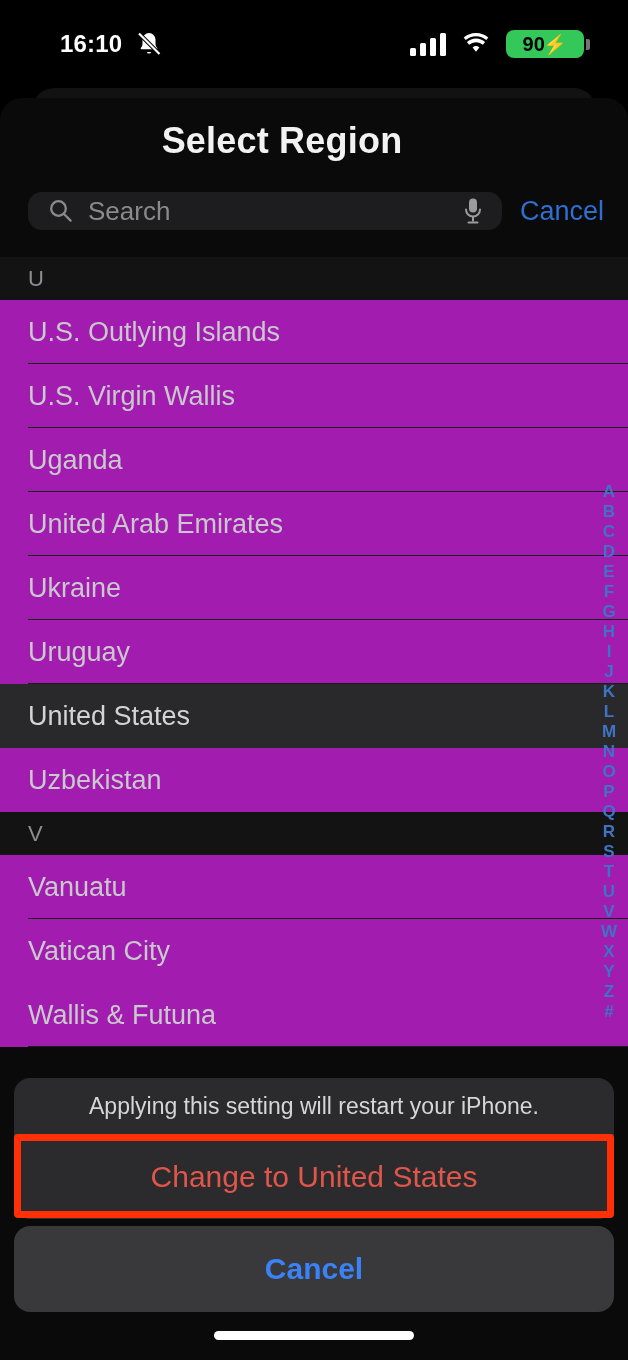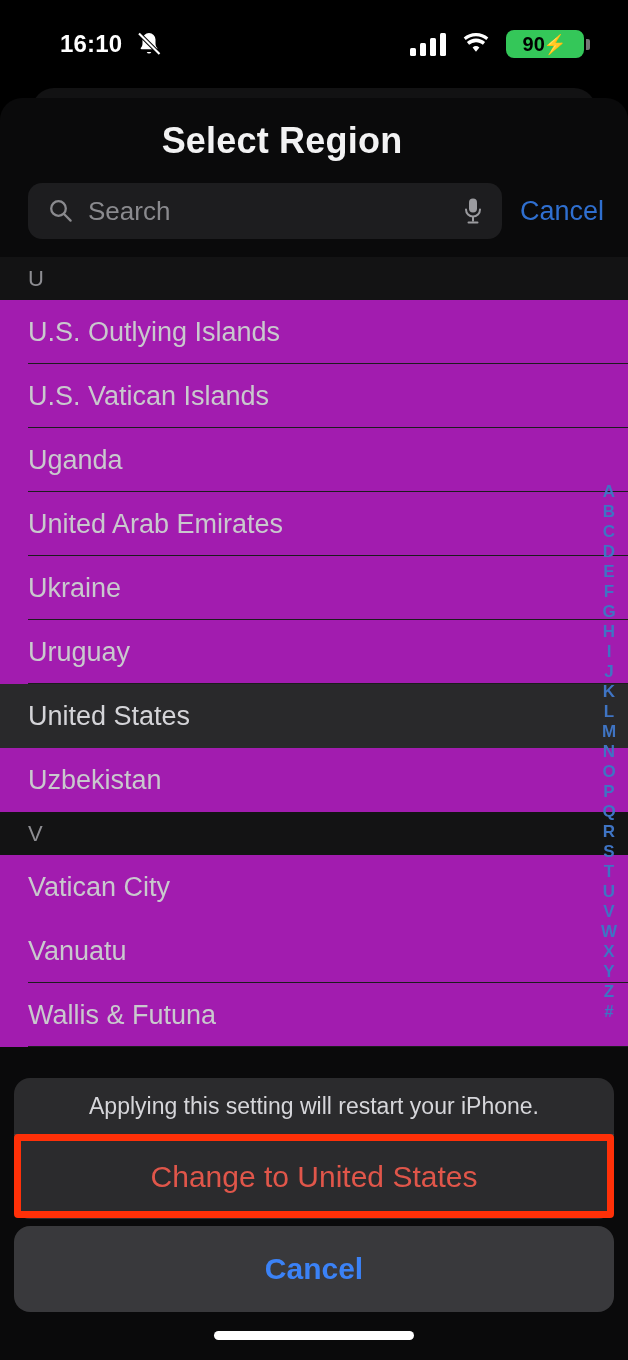--- a/index.html
+++ b/index.html
@@ -70,21 +70,21 @@
     text-align:center; color:#f2f2f3;
     font-size:36px; font-weight:bold; letter-spacing:0.2px;
   }
 
   
   .search-row {
     position:absolute; top:184px; left:0; width:628px; height:54px;
     display:flex; align-items:center; padding:0 22px 0 28px; gap:16px;
   }
   .search-field {
-    flex:1; height:56px; background:#1d1d1f; border-radius:14px;
+    flex:1; height:38px; background:#1d1d1f; border-radius:14px;
     display:flex; align-items:center; padding:0 18px 0 20px;
   }
   .mag { width:26px; height:26px; flex:0 0 auto; }
   .search-placeholder {
     flex:1; margin-left:14px; color:#8a8a8e; font-size:26px; line-height:1;
   }
   .mic { width:22px; height:30px; flex:0 0 auto; }
   .cancel-btn {
     color:#2f6fd0; font-size:27px; line-height:1; white-space:nowrap;
     padding:6px 2px;
@@ -212,30 +212,30 @@
         <line x1="11" y1="20.5" x2="11" y2="25.5" stroke="#9b9b9f" stroke-width="2"></line>
         <line x1="6.5" y1="26.5" x2="15.5" y2="26.5" stroke="#9b9b9f" stroke-width="2" stroke-linecap="round"></line>
       </svg>
     </div>
     <div class="cancel-btn">Cancel</div>
   </div>
 
   <div class="list" id="region-list">
       <div class="sec-header">U</div>
       <div class="row">U.S. Outlying Islands</div>
-      <div class="row">U.S. Vatican Islands</div>
+      <div class="row">U.S. Virgin Wallis</div>
       <div class="row">Uganda</div>
       <div class="row">United Arab Emirates</div>
       <div class="row">Ukraine</div>
       <div class="row">Uruguay</div>
       <div class="row selected">United States</div>
       <div class="row no-sep">Uzbekistan</div>
       <div class="sec-header">V</div>
+      <div class="row">Vanuatu</div>
       <div class="row no-sep">Vatican City</div>
-      <div class="row">Vanuatu</div>
       <div class="row">Wallis &amp; Futuna</div>
     </div>
 
   <div class="index-bar" id="index-bar">
       <span style="color: rgb(63, 116, 196);">A</span>
       <span style="color: rgb(63, 116, 196);">B</span>
       <span style="color: rgb(63, 116, 196);">C</span>
       <span style="color: rgb(63, 116, 196);">D</span>
       <span style="color: rgb(63, 116, 196);">E</span>
       <span style="color: rgb(63, 116, 196);">F</span>

